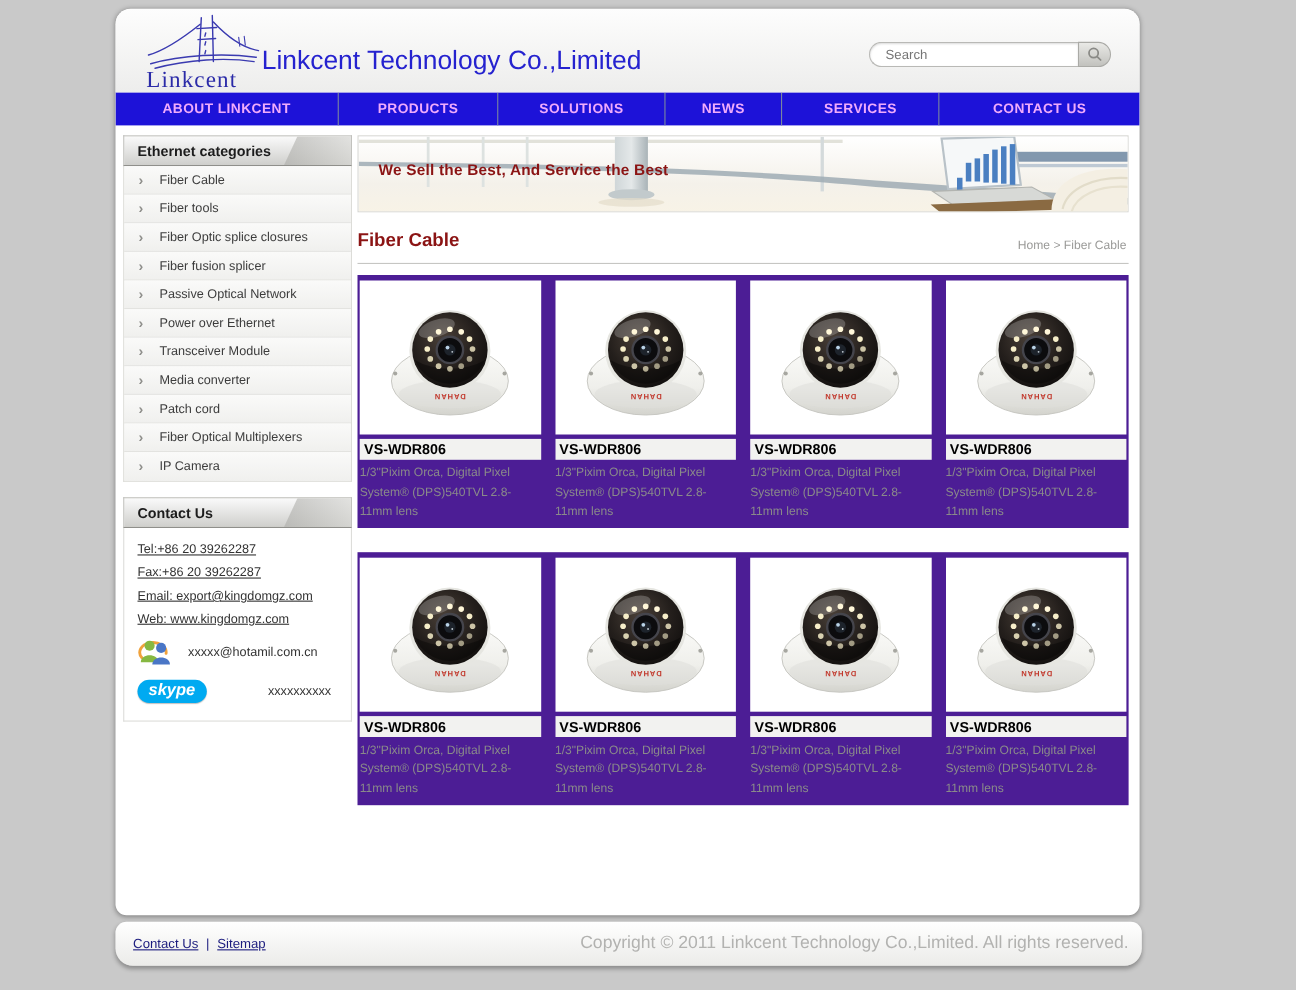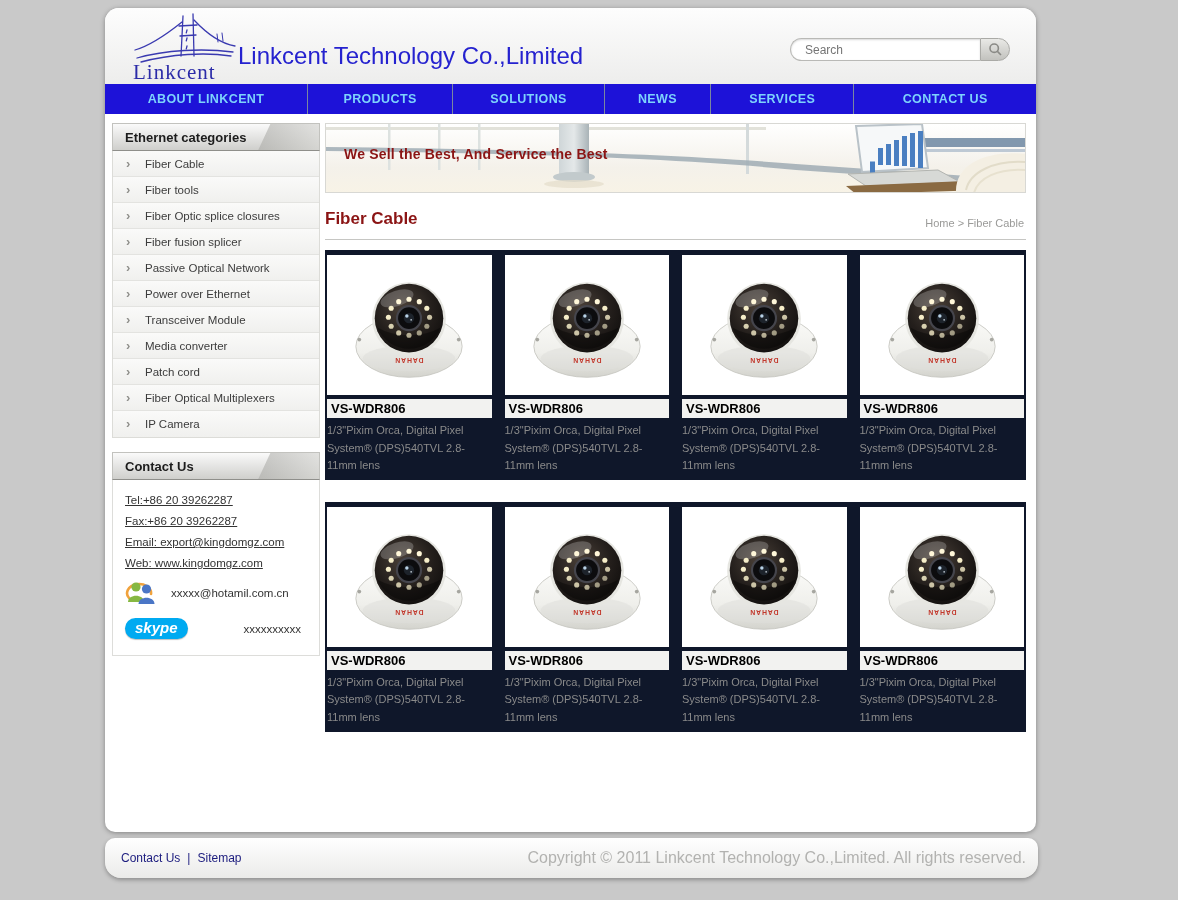--- a/index.html
+++ b/index.html
@@ -26,21 +26,21 @@
                   border-right:none; border-radius:12px 0 0 12px; padding:0 0 0 14px;
                   font-size:12px; color:#555; outline:none;
                   box-shadow:inset 0 1px 2px rgba(0,0,0,.15); }
   .search-btn { width:30px; height:23px; border:1px solid #aaaaa6;
                 border-radius:0 12px 12px 0;
                 background:linear-gradient(to bottom,#e9e9e6,#c2c2be);
                 display:flex; align-items:center; justify-content:center; cursor:pointer; }
 
   
   .nav { display:flex; height:30px; background:#1d12d8; }
-  .nav a { display:block; line-height:30px; text-align:center; color:#7dd3fc;
+  .nav a { display:block; line-height:30px; text-align:center; color:#f0abfc;
            font-size:12.5px; font-weight:bold; letter-spacing:.4px;
            text-decoration:none; border-right:1px solid #7a86a0; cursor:pointer; }
   .nav a:last-child { border-right:none; }
   .n0{width:21.8%}.n1{width:15.6%}.n2{width:16.3%}.n3{width:11.4%}.n4{width:15.4%}.n5{width:19.5%}
 
   
   .content { position:relative; }
 
   
   .sidebar { position:absolute; left:7px; top:9px; width:208px; }
@@ -76,36 +76,36 @@
   .banner { position:relative; width:701px; height:70px; overflow:hidden;
             border:1px solid #d8d8d4; }
   .slogan { position:absolute; left:18px; top:22px; font-size:14px; font-weight:bold;
             color:#8b1414; letter-spacing:.2px; }
   .head-row { position:relative; margin-top:16px; height:22px; }
   .page-heading { font-size:17px; font-weight:bold; color:#8b1414; }
   .crumb { position:absolute; right:2px; bottom:2px; font-size:11px; color:#9a9a98; }
   .crumb a { color:#9a9a98; text-decoration:none; cursor:pointer; }
   .rule { border:none; border-top:1px solid #c6c6c3; margin-top:8px; }
 
-  .p-row { display:flex; gap:13px; background:#0f172a; padding:5px 2px; margin-top:10px; }
+  .p-row { display:flex; gap:13px; background:#4c1d95; padding:5px 2px; margin-top:10px; }
   .p-row.second { margin-top:22px; }
   .card { width:166px; }
   .p-img { height:140px; background:#ffffff; display:flex; align-items:center;
            justify-content:center; cursor:pointer; }
   .p-img svg { width:120px; height:114px; }
   .p-title { display:block; background:#f2f2f0; color:#000; font-size:13px; font-weight:bold;
              padding:2px 4px; margin-top:4px; text-decoration:none; cursor:pointer; }
   .p-desc { width:152px; font-size:11px; color:#8a8a8a; line-height:1.6; margin-top:4px; }
 
   
   .footer-bar { position:absolute; left:105px; top:838px; width:933px; height:40px;
                 background:linear-gradient(to bottom,#ffffff,#ebebe9);
                 border-radius:10px 10px 16px 16px;
                 box-shadow:0 2px 4px rgba(0,0,0,.3); }
-  .f-links { position:absolute; left:16px; top:0; line-height:40px; font-size:12px; color:#1b1b7e; }
+  .f-links { position:absolute; left:16px; top:0; line-height:40px; font-size:12px; color:#1b1b7e;text-decoration:underline; }
   .f-links a { color:#1b1b7e; text-decoration:none; cursor:pointer; }
   .f-sep { margin:0 7px; color:#1b1b7e; }
   .f-copy { position:absolute; right:12px; top:0; line-height:40px; font-size:16px; color:#b2b2b0; }
 </style>
 </head>
 <body>
 
 <svg width="0" height="0" style="position:absolute">
   <defs>
     <linearGradient id="baseGrad" x1="0" y1="0" x2="0" y2="1">

